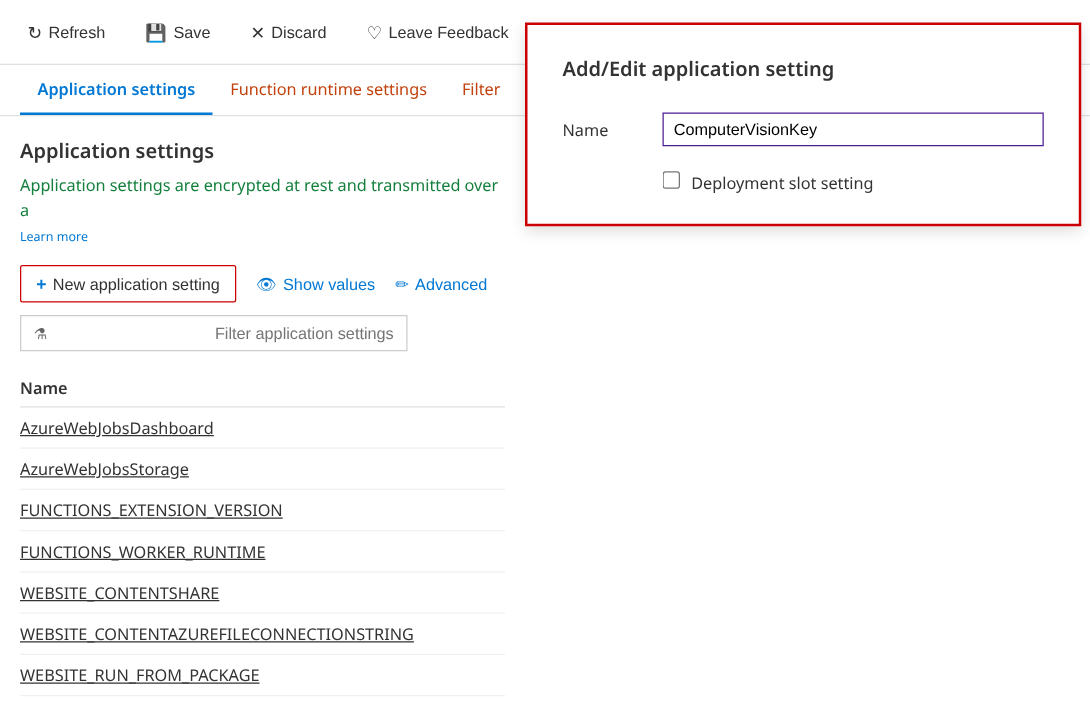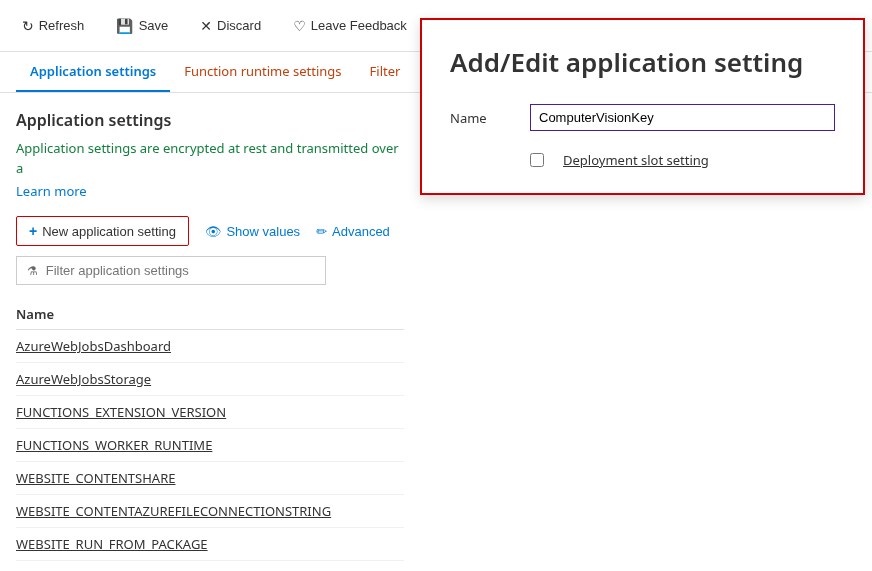--- a/index.html
+++ b/index.html
@@ -72,21 +72,21 @@
 
     .description {
       font-size: 13px;
       color: #15803d;
       line-height: 1.5;
     }
 
     .learn-more {
       color: #0078d4;
       text-decoration: none;
-      font-size: 13px;
+      font-size: 10px;
       display: block;
       margin-top: 4px;
     }
 
     
     .action-bar {
       display: flex;
       align-items: center;
       gap: 16px;
       margin-top: 16px;
@@ -137,20 +137,21 @@
       padding: 5px 10px;
       width: 310px;
       margin-bottom: 14px;
       gap: 8px;
     }
     .filter-bar input {
       border: none;
       outline: none;
       font-size: 13px;
       width: 100%;
+      text-align: right;
     }
     .filter-icon { color: #666; font-size: 12px; }
 
     
     .settings-table {
       width: 100%;
     }
     .table-header {
       font-size: 13px;
       font-weight: 600;
@@ -173,21 +174,21 @@
       left: 420px;
       width: 445px;
       background: #fff;
       border: 2px solid #c00;
       padding: 24px 28px;
       z-index: 100;
       box-shadow: 0 4px 12px rgba(0,0,0,0.15);
     }
 
     .panel-title {
-      font-size: 26px;
+      font-size: 16px;
       font-weight: 600;
       margin-bottom: 24px;
       color: #333;
     }
 
     .form-row {
       display: flex;
       align-items: center;
       margin-bottom: 20px;
     }
@@ -201,25 +202,24 @@
     .form-input {
       flex: 1;
       border: 1px solid #4c1d95;
       padding: 5px 8px;
       font-size: 13px;
       outline: none;
     }
 
     .checkbox-row {
       display: flex;
-      align-items: center;
-      gap: 19px;
+      align-items: flex-start;
+      gap: 9px;
       margin-left: 80px;
       margin-top: 4px;
-      text-decoration: underline;
     }
     .checkbox-row input[type="checkbox"] {
       width: 14px;
       height: 14px;
     }
     .checkbox-label {
       font-size: 13px;
       color: #333;
     }
   </style>

